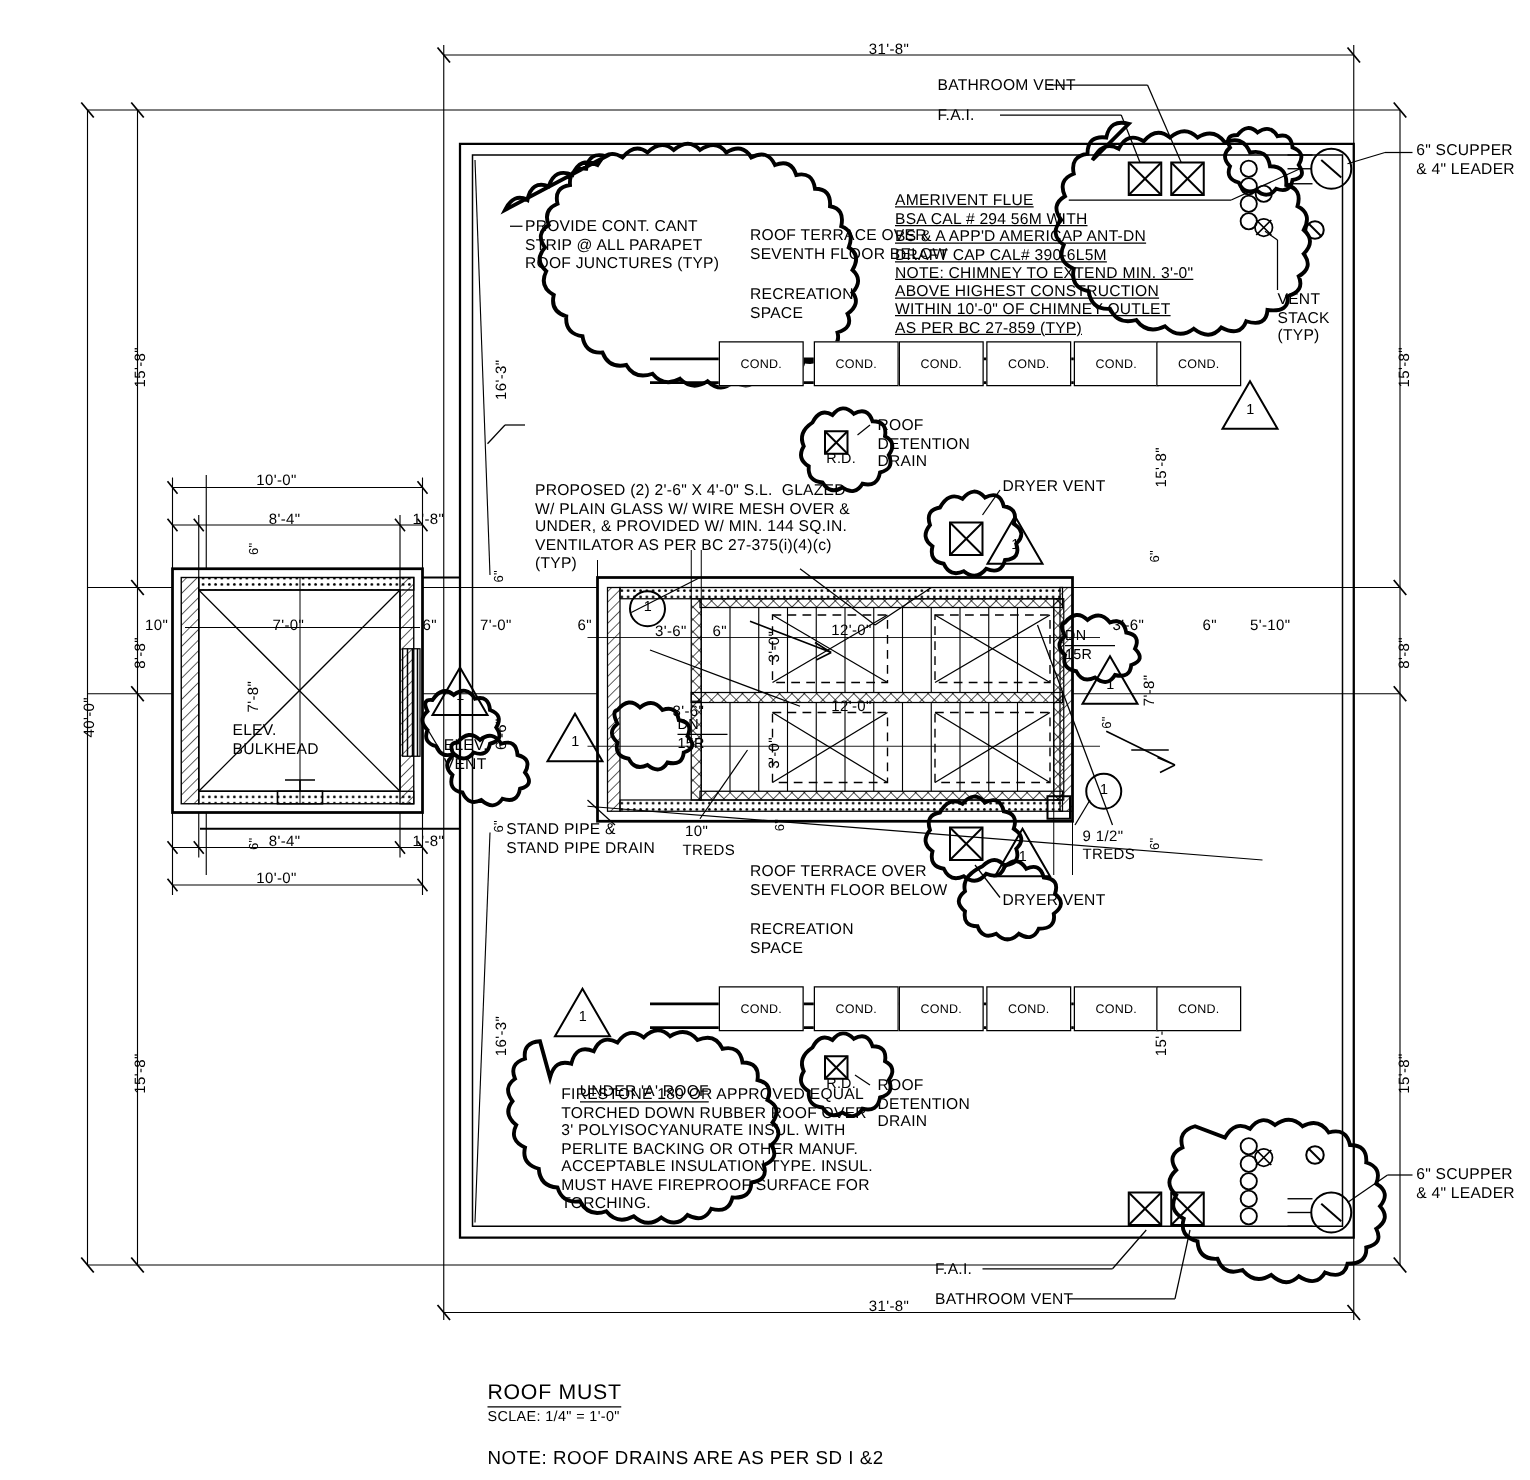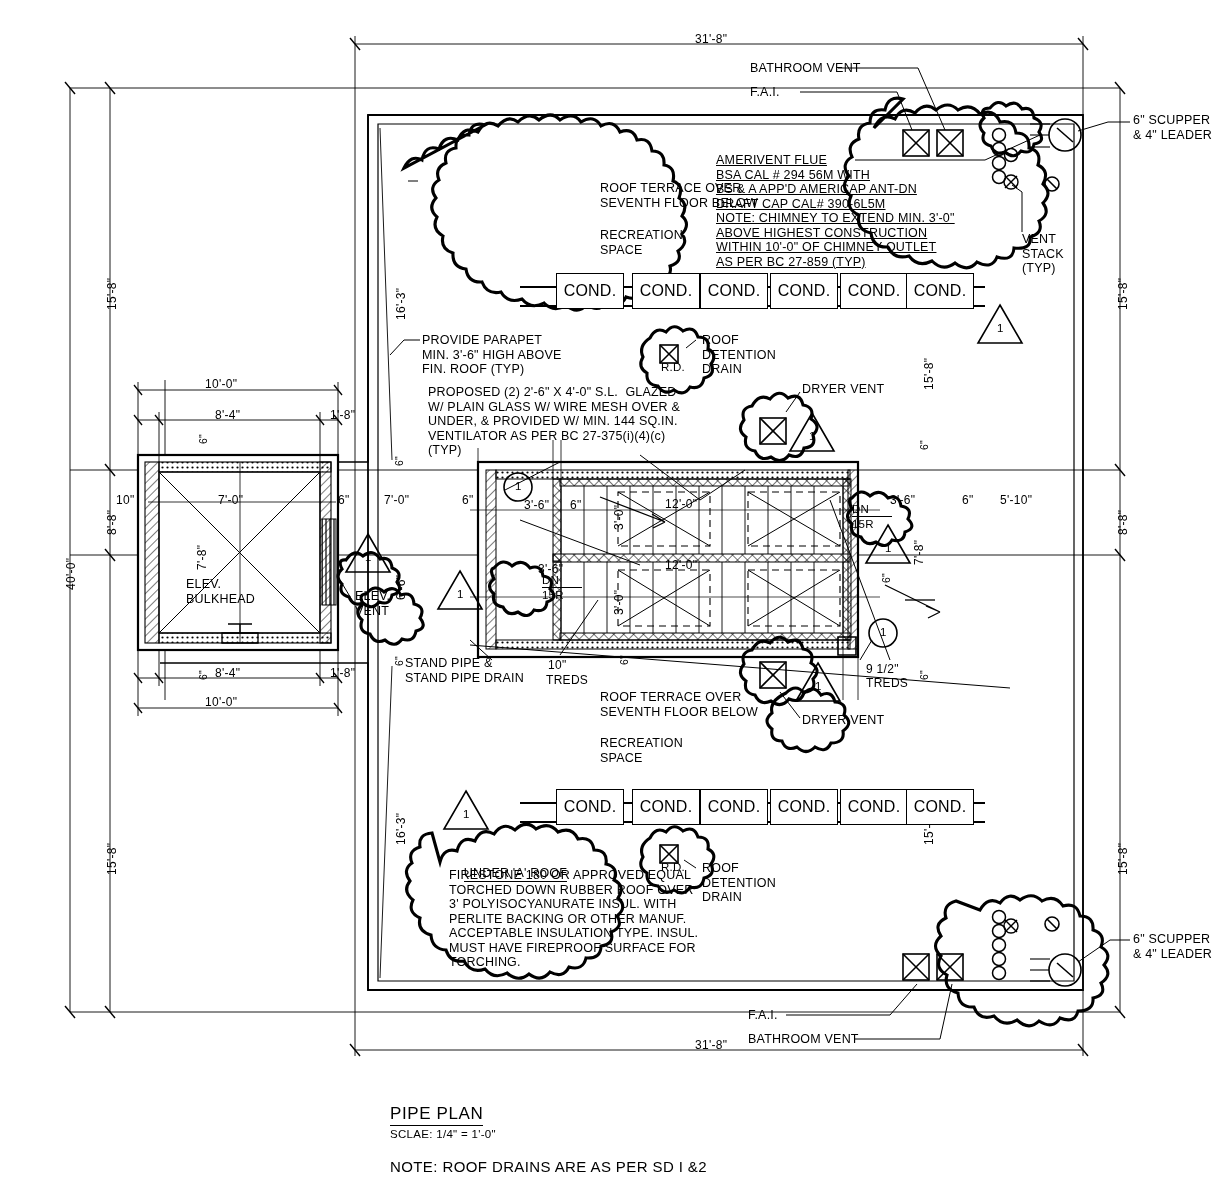--- a/index.html
+++ b/index.html
@@ -18,21 +18,21 @@
   .txt.ctr{}
   .vert{transform-origin:0 0;}
   .rot90{transform:rotate(-90deg);}
   .title{font-size:17px;letter-spacing:.6px;}
   .scale{font-size:11.5px;letter-spacing:.3px;}
   .note{font-size:15px;letter-spacing:.4px;}
   .ul{border-bottom:1.4px solid #000;display:inline-block;padding-bottom:1px;}
   .cond{
     position:absolute;border:1.6px solid #000;background:#fff;
     display:flex;align-items:center;justify-content:center;
-    font-size:16px;letter-spacing:.2px;
+    font-size:10px;letter-spacing:.2px;margin-left:19px;
   }
 </style>
 </head>
 <body>
 
 <div id="sheet">
 
   <svg class="layer" viewBox="0 0 1224 1184">
     <defs>
       <pattern id="hatchDiag" width="6" height="6" patternUnits="userSpaceOnUse" patternTransform="rotate(45)">
@@ -549,23 +549,23 @@
 &amp; 4" LEADER</div>
   <div class="txt" style="left:1133px;top:932px;">6" SCUPPER
 &amp; 4" LEADER</div>
   <div class="txt" style="left:1022px;top:232px;">VENT
 STACK
 (TYP)</div>
 
   <div class="txt" style="left:748px;top:1008px;">F.A.I.</div>
   <div class="txt" style="left:748px;top:1032px;">BATHROOM VENT</div>
 
-  <div class="txt" style="left:422px;top:333px;">PROVIDE PARAPET
-MIN. 3'-6" HIGH ABOVE
-FIN. ROOF (TYP)</div>
+  <div class="txt" style="left:420px;top:174px;">PROVIDE CONT. CANT
+STRIP @ ALL PARAPET
+ROOF JUNCTURES (TYP)</div>
   <div class="txt" style="left:428px;top:385px;">PROPOSED (2) 2'-6" X 4'-0" S.L.  GLAZED
 W/ PLAIN GLASS W/ WIRE MESH OVER &amp;
 UNDER, &amp; PROVIDED W/ MIN. 144 SQ.IN.
 VENTILATOR AS PER BC 27-375(i)(4)(c)
 (TYP)</div>
   <div class="txt" style="left:716px;top:153px;text-decoration:underline;">AMERIVENT FLUE
 BSA CAL # 294 56M WITH
 BS &amp; A APP'D AMERICAP ANT-DN
 DRAFT CAP CAL# 390-6L5M
 NOTE: CHIMNEY TO EXTEND MIN. 3'-0"
@@ -637,19 +637,19 @@
 
   <div class="cond" style="left:556px;top:789px;width:66px;height:34px;">COND.</div>
   <div class="cond" style="left:632px;top:789px;width:66px;height:34px;">COND.</div>
   <div class="cond" style="left:700px;top:789px;width:66px;height:34px;">COND.</div>
   <div class="cond" style="left:770px;top:789px;width:66px;height:34px;">COND.</div>
   <div class="cond" style="left:840px;top:789px;width:66px;height:34px;">COND.</div>
   <div class="cond" style="left:906px;top:789px;width:66px;height:34px;">COND.</div>
 
   <div style="position:absolute;left:390px;top:1104px;">
     <div class="title">
-      <span class="ul">PIPE PLAN</span>
+      <span class="ul">ROOF MUST</span>
     </div>
     <div class="scale" style="margin-top:2px;">SCLAE: 1/4" = 1'-0"</div>
   </div>
   <div class="note" style="position:absolute;left:390px;top:1158px;">NOTE: ROOF DRAINS ARE AS PER SD I &amp;2</div>
 
 </div>
 
 </body></html>

